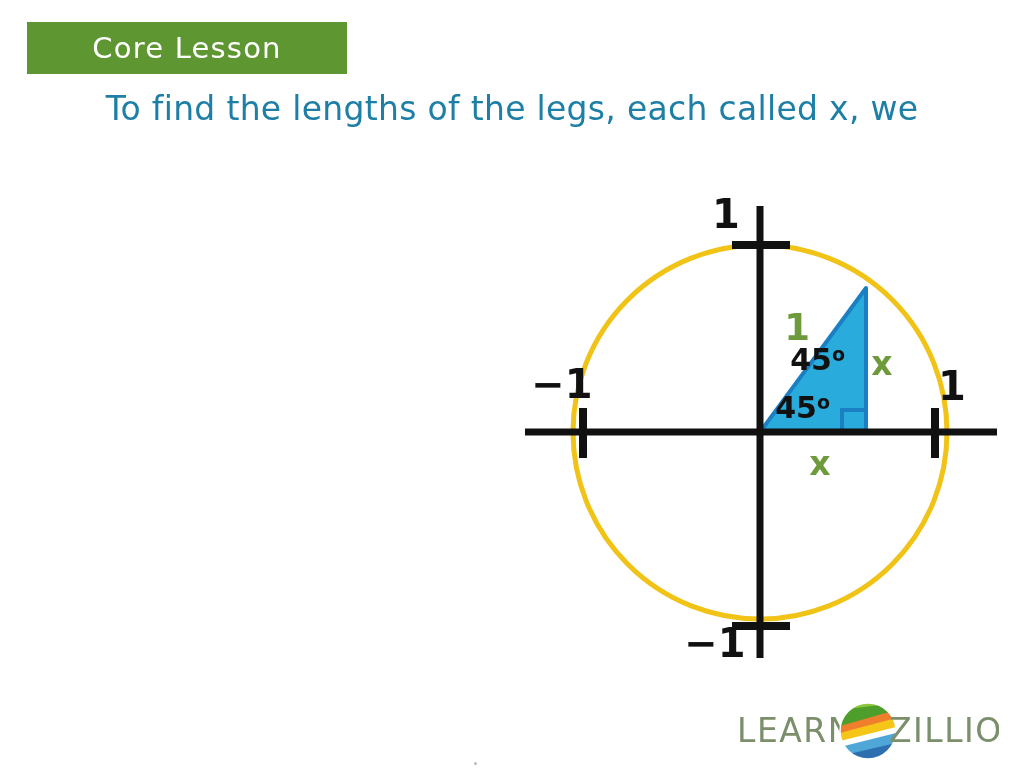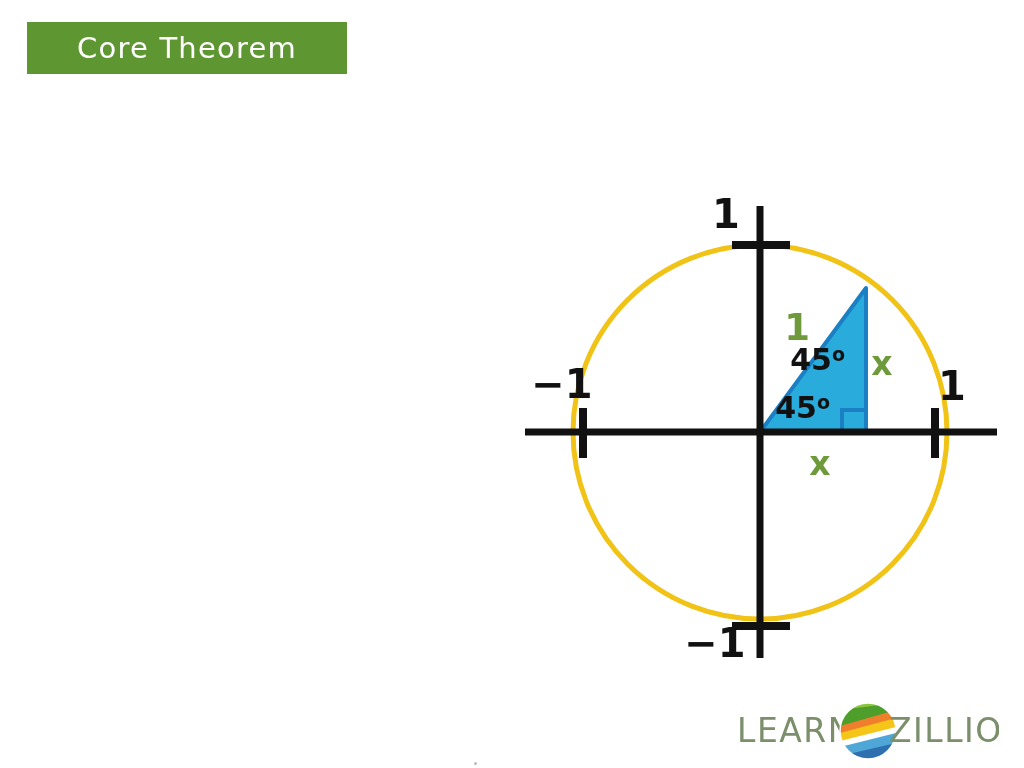--- a/index.html
+++ b/index.html
@@ -78,24 +78,25 @@
     width: 3px;
     height: 3px;
     background: #bbbbbb;
     border-radius: 50%;
   }
 </style>
 </head>
 <body>
 
 <div id="lesson-banner">
-  <span id="lesson-banner-label">Core Theorem</span>
+  <span id="lesson-banner-label">Core Lesson</span>
 </div>
 
 <div id="heading">
+  <span class="heading-line">To find the lengths of the legs, each called x, we</span>
 </div>
 
 <div id="diagram">
   <svg width="524" height="500" viewBox="0 0 524 500" xmlns="http://www.w3.org/2000/svg">
 
     <circle cx="260" cy="252" r="187" fill="none" stroke="#f0c316" stroke-width="5"></circle>
 
     <polygon points="260,252 366,252 366,108" fill="#29abdc" stroke="#1b7fc4" stroke-width="4" stroke-linejoin="round"></polygon>
 
     <polyline points="342,252 342,230 366,230" fill="none" stroke="#1b7fc4" stroke-width="4"></polyline>

